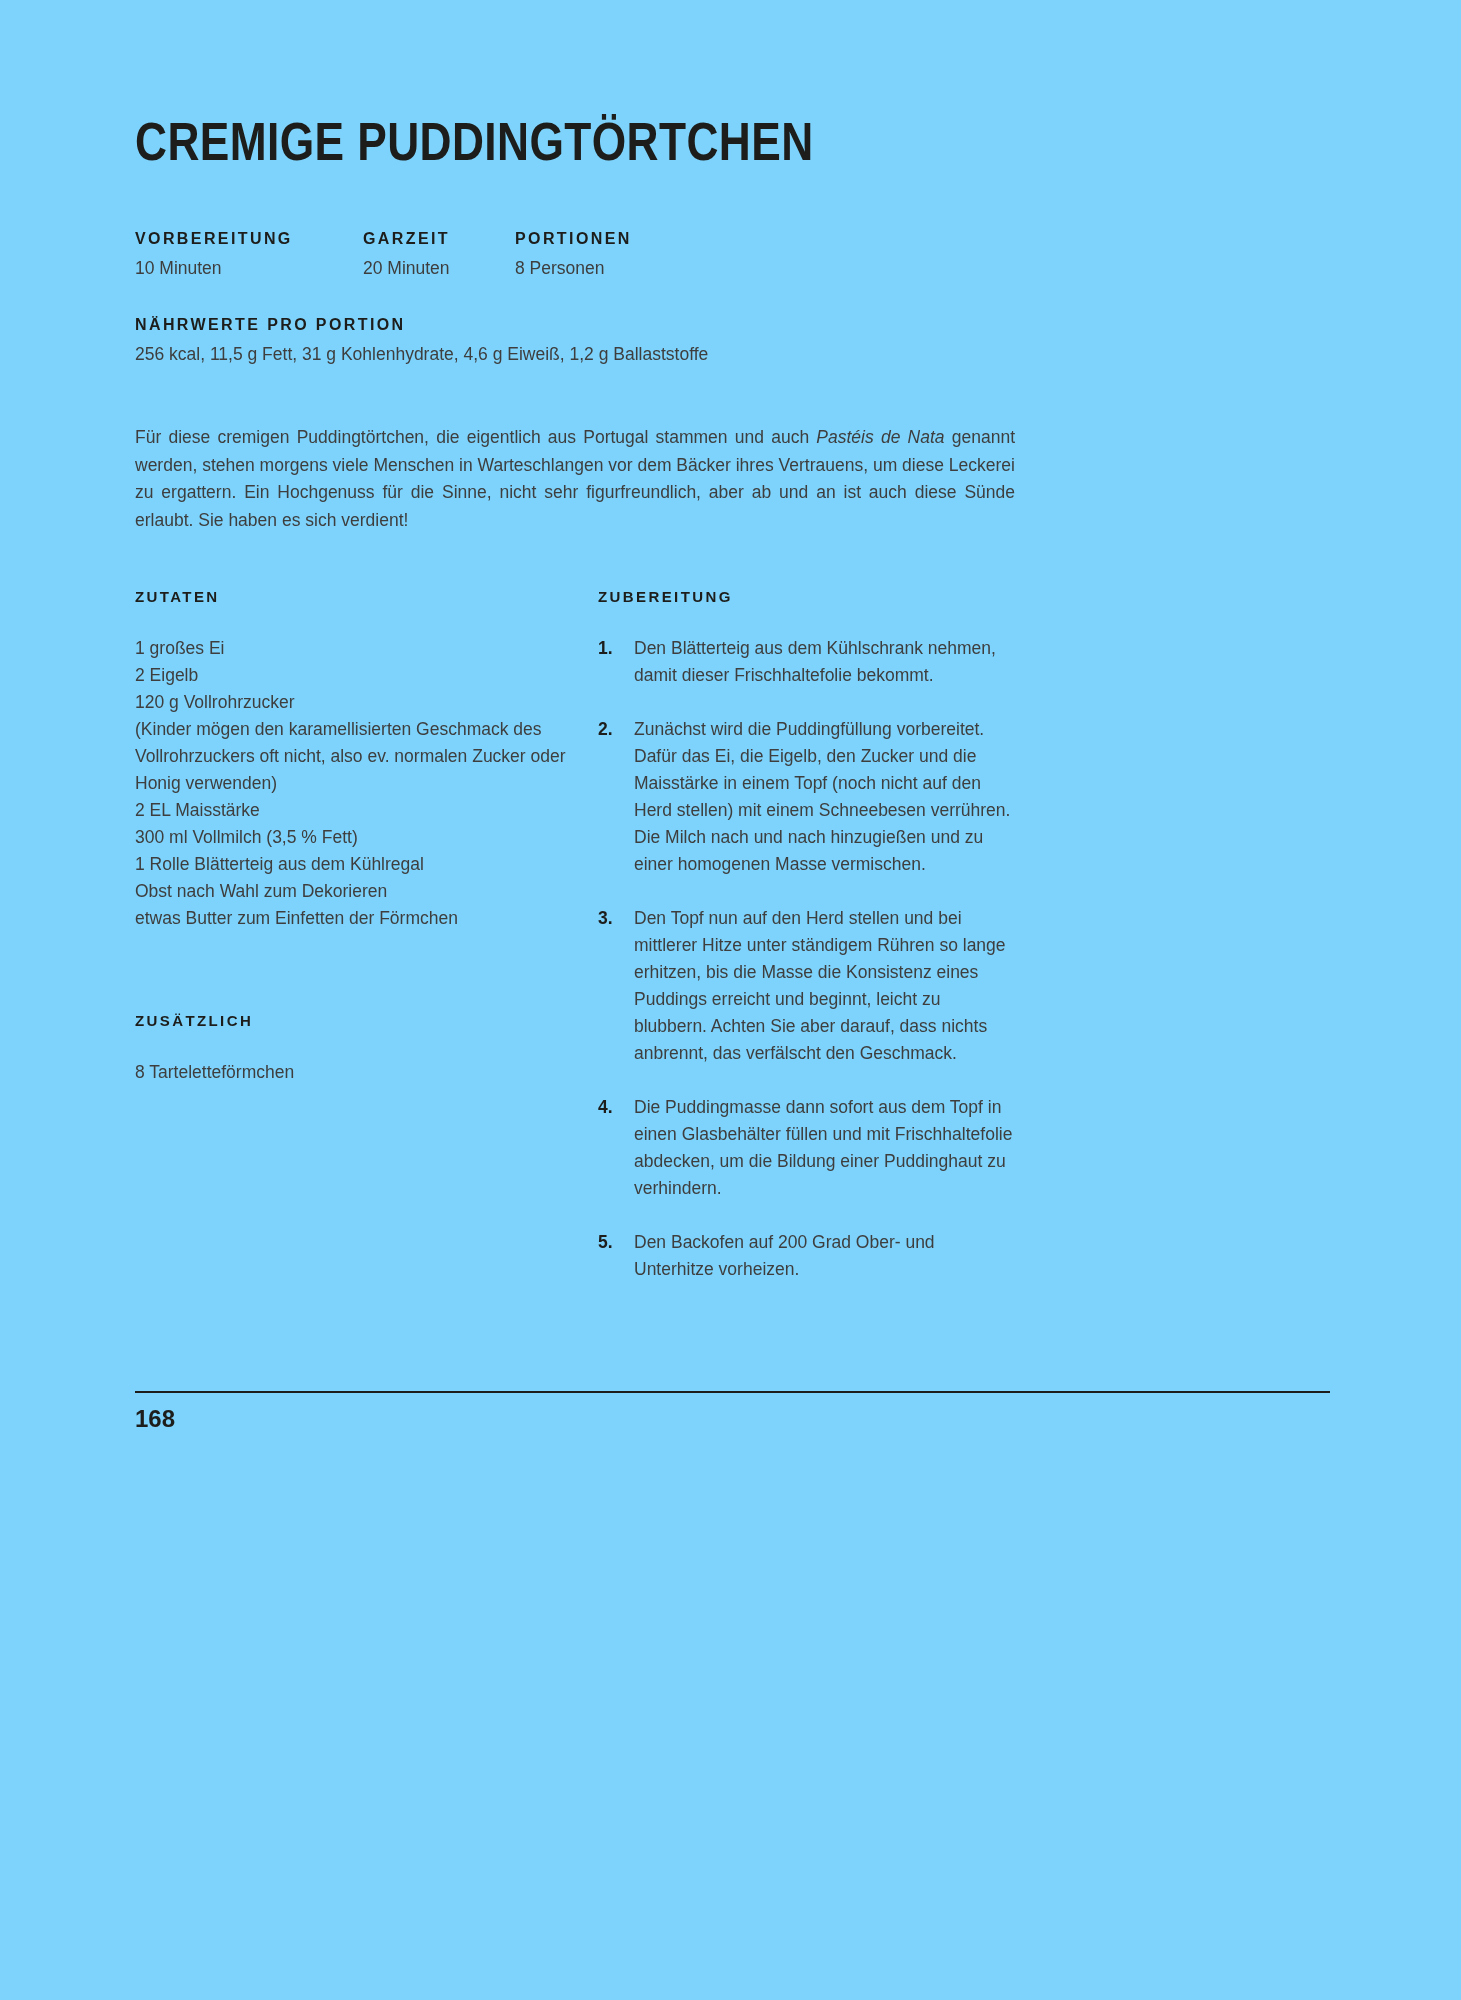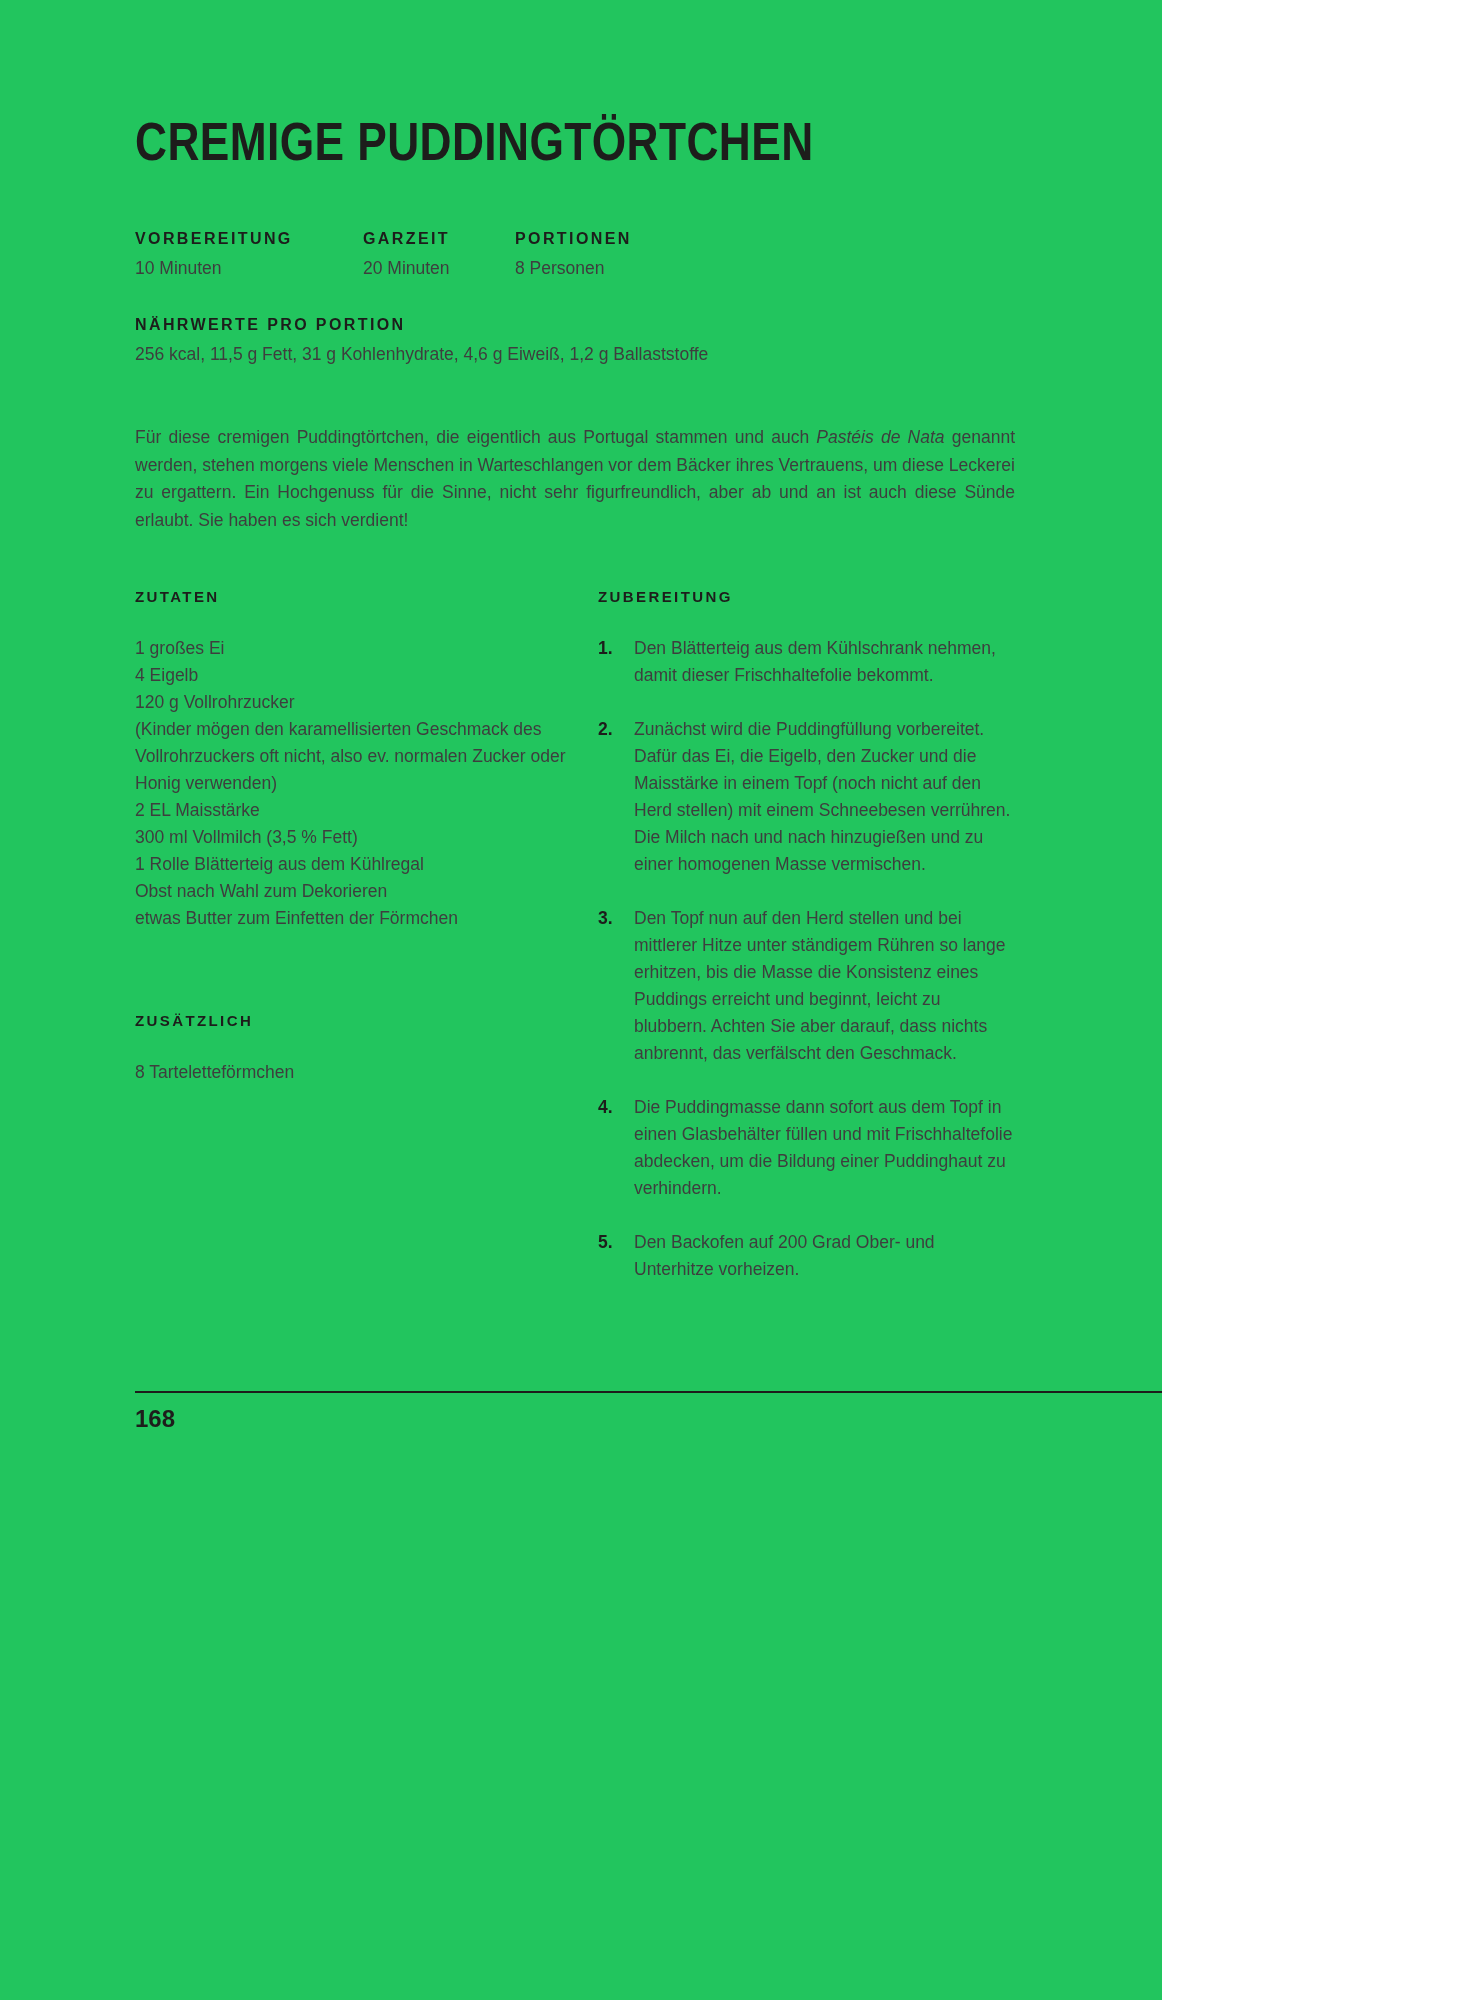--- a/index.html
+++ b/index.html
@@ -5,23 +5,23 @@
   * { margin: 0; padding: 0; box-sizing: border-box; }
   html, body { background: #ffffff; }
   body {
     width: 1461px;
     height: 2000px;
     font-family: "Liberation Sans", sans-serif;
     color: #3e3e3e;
   }
   .page {
     position: relative;
-    width: 1162px;
+    width: 1461px;
     height: 2000px;
-    background: #22c55e;
+    background: #7dd3fc;
     overflow: hidden;
   }
   .content {
     position: absolute;
     left: 135px;
     top: 110px;
     width: 880px;
   }
   .title {
     font-size: 54px;
@@ -142,21 +142,21 @@
     </div>
 
     <p class="intro"><span>Für diese cremigen Puddingtörtchen, die eigentlich aus Portugal stammen und auch </span><span class="it">Pastéis de Nata</span><span> genannt werden, stehen morgens viele Menschen in Warteschlangen vor dem Bäcker ihres Vertrauens, um diese Leckerei zu ergattern. Ein Hochgenuss für die Sinne, nicht sehr figurfreundlich, aber ab und an ist auch diese Sünde erlaubt. Sie haben es sich verdient!</span></p>
 
     <div class="columns">
 
       <div class="col-left">
         <h2 class="section-heading">ZUTATEN</h2>
         <div class="ingredient-list">
             <div class="ingredient-item">1 großes Ei</div>
-            <div class="ingredient-item">4 Eigelb</div>
+            <div class="ingredient-item">2 Eigelb</div>
             <div class="ingredient-item">120 g Vollrohrzucker</div>
             <div class="ingredient-item">(Kinder mögen den karamellisierten Geschmack des Vollrohrzuckers oft nicht, also ev. normalen Zucker oder Honig verwenden)</div>
             <div class="ingredient-item">2 EL Maisstärke</div>
             <div class="ingredient-item">300 ml Vollmilch (3,5 % Fett)</div>
             <div class="ingredient-item">1 Rolle Blätterteig aus dem Kühlregal</div>
             <div class="ingredient-item">Obst nach Wahl zum Dekorieren</div>
             <div class="ingredient-item">etwas Butter zum Einfetten der Förmchen</div>
           </div>
 
         <h2 class="section-heading heading-extra">ZUSÄTZLICH</h2>

